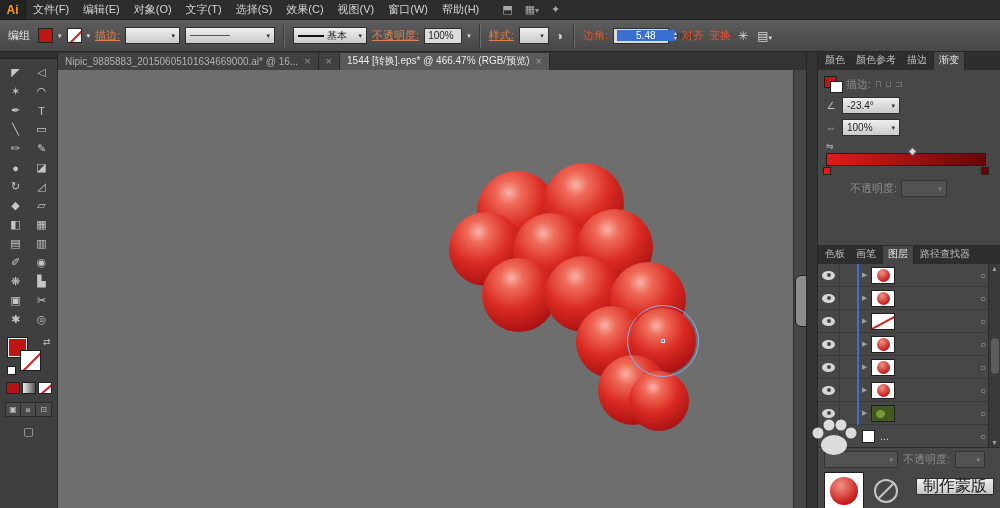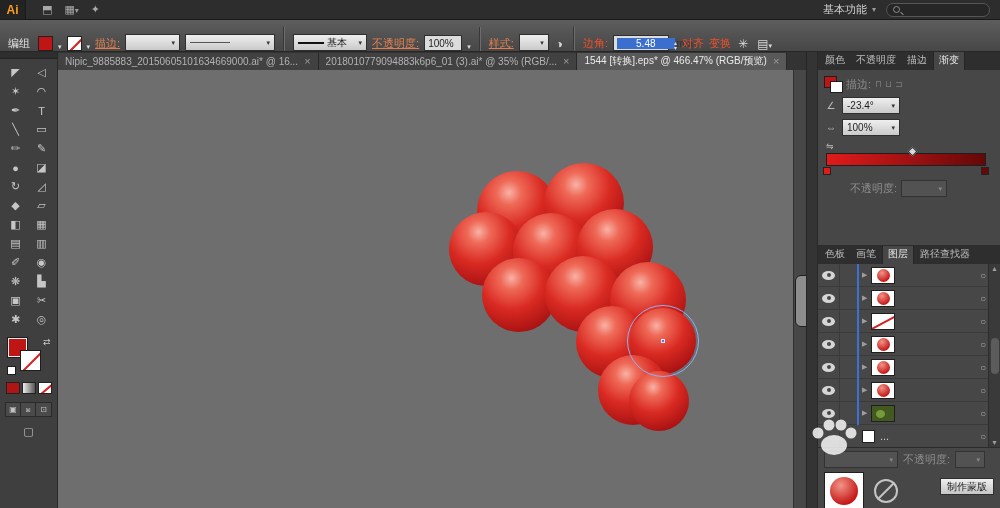--- a/index.html
+++ b/index.html
@@ -12,21 +12,21 @@
 .mitem{padding:0 7px;line-height:19px;color:#d4d4d4;white-space:nowrap}
 .mbar-icons{display:flex;align-items:center;gap:12px;margin-left:16px;color:#a8a8a8}
 .mbar-right{margin-left:auto;display:flex;align-items:center;gap:10px;padding-right:10px}
 .workspace{display:flex;align-items:center;gap:5px;color:#cfcfcf}
 .tinyarrow{font-size:8px;color:#999}
 .searchbox{width:104px;height:14px;background:#262626;border:1px solid #555;border-radius:8px;display:flex;align-items:center;padding:0 6px;gap:5px}
 .mag{position:relative;width:7px;height:7px;border:1px solid #8e8e8e;border-radius:50%;display:inline-block}
 .mag::after{content:"";position:absolute;left:6px;top:6px;width:4px;height:1px;background:#8e8e8e;transform:rotate(45deg)}
 
 
-#controlbar{position:absolute;left:0;top:20px;width:1000px;height:32px;background:linear-gradient(#5d5d5d,#474747);border-bottom:1px solid #262626;display:flex;align-items:flex-end;gap:5px;padding:0 8px}
+#controlbar{position:absolute;left:0;top:20px;width:1000px;height:32px;background:linear-gradient(#5d5d5d,#474747);border-bottom:1px solid #262626;display:flex;align-items:center;gap:5px;padding:0 8px}
 .cb-label{color:#e4e4e4;margin-right:3px}
 .cb-link{color:#e08050;text-decoration:underline;white-space:nowrap}
 .cb-link-red{color:#ef4f2a;white-space:nowrap}
 .swatch{position:relative;width:15px;height:15px;border:1px solid #222;display:inline-block;overflow:hidden}
 .swatch.fill{background:#c01515}
 .swatch.stroke{background:#fff}
 .swatch.stroke::after{content:"";position:absolute;left:-3px;top:6px;width:24px;height:2px;background:#d42222;transform:rotate(-45deg)}
 .mini-arrow{font-size:7px;color:#ddd}
 .dd{height:17px;background:linear-gradient(#efefef,#cacaca);border:1px solid #2f2f2f;color:#1e1e1e;display:inline-flex;align-items:center;gap:3px;padding:0 4px;font-size:10px}
 .dd .arrow{margin-left:auto;font-size:7px;color:#333}
@@ -135,46 +135,38 @@
 #layers-scroll .sthumb{flex:0 0 36px;width:8px;background:#5c5c5c;border-radius:4px}
 
 
 #transparency{flex:1;background:#474747;padding:3px 6px;position:relative;overflow:hidden}
 .tp-header{display:flex;align-items:center;gap:5px;height:17px}
 .tp-content{display:flex;align-items:flex-start;gap:10px;margin-top:4px}
 .tp-thumb{width:40px;height:38px;background:#fff;border:1px solid #1f1f1f;display:flex;align-items:center;justify-content:center}
 .tp-ball{width:28px;height:28px;border-radius:50%;background:radial-gradient(circle at 38% 30%,#f29486,#c51818 72%)}
 .nomask{position:relative;width:24px;height:24px;border:2px solid #c4c4c4;border-radius:50%;margin-top:7px}
 .nomask::after{content:"";position:absolute;left:-2px;top:9px;width:24px;height:2px;background:#c4c4c4;transform:rotate(-45deg)}
-.tp-btn{margin-left:auto;margin-top:6px;height:17px;background:linear-gradient(#efefef,#c6c6c6);border:1px solid #2f2f2f;color:#1d1d1d;font-size:10px;display:inline-flex;align-items:center;padding:0 6px;white-space:nowrap}
+.tp-btn{margin-left:auto;margin-top:6px;height:17px;background:linear-gradient(#efefef,#c6c6c6);border:1px solid #2f2f2f;color:#1d1d1d;font-size:16px;display:inline-flex;align-items:center;padding:0 6px;white-space:nowrap}
 
 
 #watermark{position:absolute;left:808px;top:404px;width:190px;height:66px;z-index:60;pointer-events:none;display:flex;align-items:center;gap:6px;opacity:.82}
 #watermark .wm-text{font-size:31px;font-weight:bold;color:#fff;letter-spacing:3px;text-shadow:0 1px 2px rgba(0,0,0,.25);white-space:nowrap}
 </style>
 </head>
 <body>
 
 <div id="app">
 
   <div id="menubar">
     <div class="logo">Ai</div>
+    <span id="menu-items"><span class="mitem">文件(F)</span><span class="mitem">编辑(E)</span><span class="mitem">对象(O)</span><span class="mitem">文字(T)</span><span class="mitem">选择(S)</span><span class="mitem">效果(C)</span><span class="mitem">视图(V)</span><span class="mitem">窗口(W)</span><span class="mitem">帮助(H)</span></span>
     <span class="mbar-icons">
       <span>⬒</span>
       <span>▦<span class="tinyarrow">▾</span></span>
       <span>✦</span>
-    </span>
-    <span class="mbar-right">
-      <span class="workspace">
-        <span>基本功能</span>
-        <span class="tinyarrow">▾</span>
-      </span>
-      <span class="searchbox">
-        <span class="mag"></span>
-      </span>
     </span>
   </div>
 
   <div id="controlbar">
     <span class="cb-label">编组</span>
     <span class="swatch fill"></span>
     <span class="mini-arrow">▾</span>
     <span class="swatch stroke"></span>
     <span class="mini-arrow">▾</span>
     <span class="cb-link">描边:</span>
@@ -271,21 +263,20 @@
       <div id="screen-mode">▢</div>
     </div>
 
     <div id="docarea">
       <div id="tabbar">
           <div class="doctab">
             <span>Nipic_9885883_20150605101634669000.ai* @ 16...</span>
             <span class="close">×</span>
           </div>
           <div class="doctab">
-            <span>2018010779094883k6p6_01 (3).ai* @ 35% (RGB/...</span>
             <span class="close">×</span>
           </div>
           <div class="doctab active">
             <span>1544 [转换].eps* @ 466.47% (RGB/预览)</span>
             <span class="close">×</span>
           </div>
         </div>
       <div id="canvas">
         <div id="spheres">
             <div class="sphere" style="left: 419px; top: 101px; width: 80px; height: 80px; background: radial-gradient(circle at 40% 27%, rgb(248, 178, 166) 0%, rgb(239, 106, 88) 16%, rgb(217, 42, 34) 45%, rgb(173, 20, 20) 76%, rgb(124, 12, 12) 100%);"></div>
@@ -308,21 +299,21 @@
         </div>
       </div>
     </div>
 
     <div id="dock">
       <div id="dock-gutter"></div>
       <div id="dock-panels">
 
         <div class="ptabs" id="gradient-tabs">
             <div class="ptab">颜色</div>
-            <div class="ptab">不透明度</div>
+            <div class="ptab">颜色参考</div>
             <div class="ptab">描边</div>
             <div class="ptab active">渐变</div>
           </div>
 
         <div class="panel" id="gradient-panel">
           <div class="gp-row">
             <span class="fsmini"></span>
             <span class="gp-label dim">描边:</span>
             <span class="stroke-btns">⊓⊔⊐</span>
           </div>

